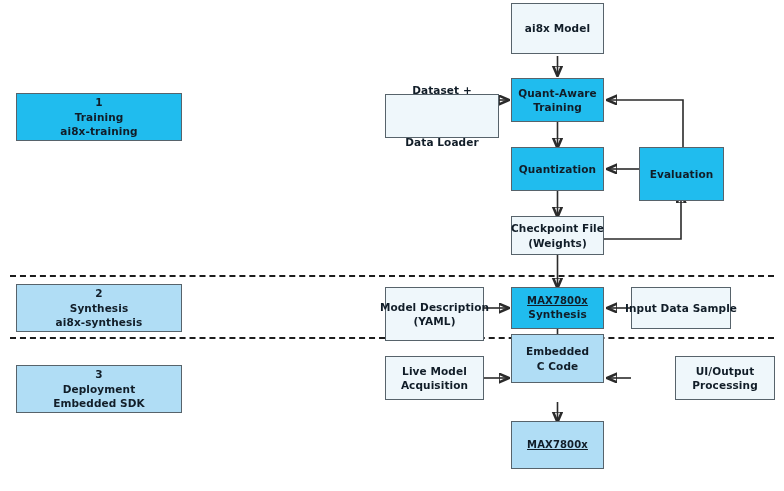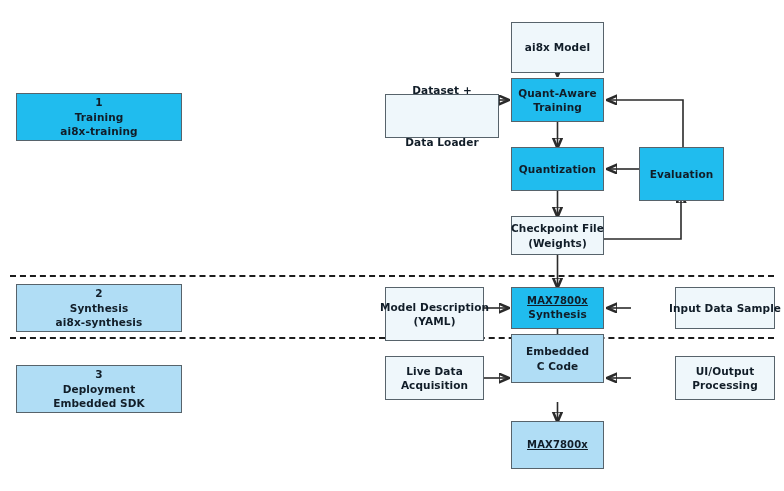--- a/index.html
+++ b/index.html
@@ -124,21 +124,21 @@
     <span class="ln">Synthesis</span>
     <span class="ln">ai8x-synthesis</span>
   </div>
 
   <div class="node fill-pale" style="left:16px; top:365px; width:166px; height:48px;">
     <span class="ln num">3</span>
     <span class="ln">Deployment</span>
     <span class="ln">Embedded SDK</span>
   </div>
 
-  <div class="node fill-white" style="left:511px; top:22px; width:93px; height:51px;">
+  <div class="node fill-white" style="left:511px; top:3px; width:93px; height:51px;">
     <span class="ln">ai8x Model</span>
   </div>
 
   <div class="node fill-white" style="left:385px; top:94px; width:114px; height:44px;gap:37px;">
     <span class="ln">Dataset +</span>
     <span class="ln">Data Loader</span>
   </div>
 
   <div class="node fill-cyan" style="left:511px; top:78px; width:93px; height:44px;">
     <span class="ln">Quant-Aware</span>
@@ -161,26 +161,26 @@
   <div class="node fill-white" style="left:385px; top:287px; width:99px; height:54px;">
     <span class="ln">Model Description</span>
     <span class="ln">(YAML)</span>
   </div>
 
   <div class="node fill-cyan" style="left:511px; top:287px; width:93px; height:42px;">
     <span class="ln big">MAX7800x</span>
     <span class="ln">Synthesis</span>
   </div>
 
-  <div class="node fill-white" style="left:631px; top:287px; width:100px; height:42px;margin-left:44px;">
+  <div class="node fill-white" style="left:631px; top:287px; width:100px; height:42px;">
     <span class="ln">Input Data Sample</span>
   </div>
 
   <div class="node fill-white" style="left:385px; top:356px; width:99px; height:44px;">
-    <span class="ln">Live Data</span>
+    <span class="ln">Live Model</span>
     <span class="ln">Acquisition</span>
   </div>
 
   <div class="node fill-pale" style="left:511px; top:334px; width:93px; height:49px;">
     <span class="ln">Embedded</span>
     <span class="ln">C Code</span>
   </div>
 
   <div class="node fill-white" style="left:631px; top:356px; width:100px; height:44px;margin-left:44px;">
     <span class="ln">UI/Output</span>

